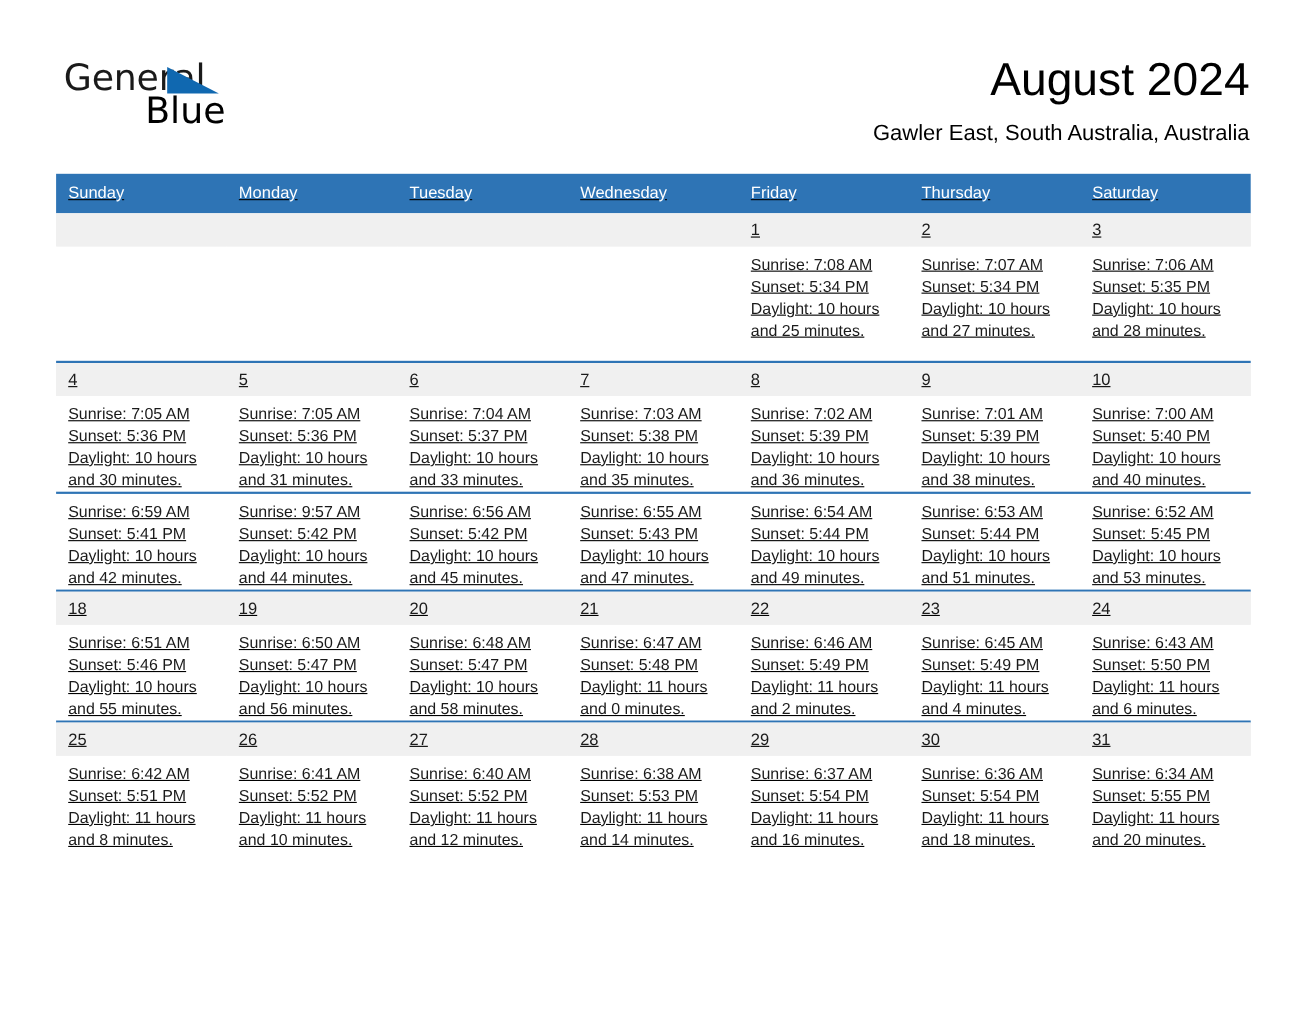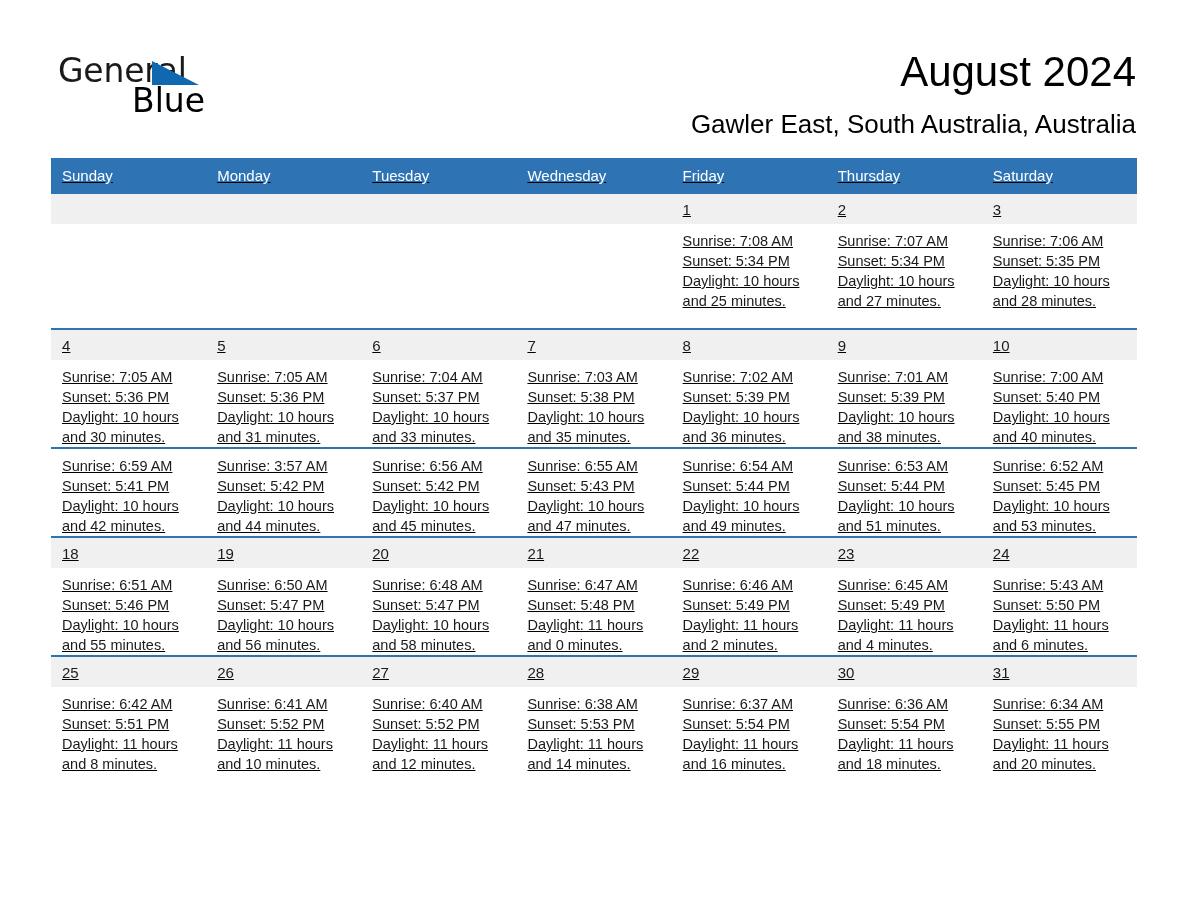--- a/index.html
+++ b/index.html
@@ -69,21 +69,21 @@
     padding-top: 2px;
   }
   .title-month {
     font-size: 42px;
     font-weight: 400;
     color: #000;
     line-height: 1.05;
     letter-spacing: 0px;
   }
   .title-loc {
-    font-size: 26px;
+    font-size: 20px;
     font-weight: 400;
     color: #000;
     margin-top: 16px;
     line-height: 1.1;
   }
 
   
   .cal {
     position: absolute;
     left: 51px;
@@ -254,21 +254,21 @@
         </div>
         <div style="border-top: 2px solid rgb(46, 116, 181);">
           <div class="week" style="border-top: none;">
             <div class="lines">
               <div class="line">Sunrise: 6:59 AM</div>
               <div class="line">Sunset: 5:41 PM</div>
               <div class="line">Daylight: 10 hours</div>
               <div class="line">and 42 minutes.</div>
             </div>
             <div class="lines">
-              <div class="line">Sunrise: 3:57 AM</div>
+              <div class="line">Sunrise: 9:57 AM</div>
               <div class="line">Sunset: 5:42 PM</div>
               <div class="line">Daylight: 10 hours</div>
               <div class="line">and 44 minutes.</div>
             </div>
             <div class="lines">
               <div class="line">Sunrise: 6:56 AM</div>
               <div class="line">Sunset: 5:42 PM</div>
               <div class="line">Daylight: 10 hours</div>
               <div class="line">and 45 minutes.</div>
             </div>
@@ -339,21 +339,21 @@
               <div class="line">Daylight: 11 hours</div>
               <div class="line">and 2 minutes.</div>
             </div>
             <div class="lines">
               <div class="line">Sunrise: 6:45 AM</div>
               <div class="line">Sunset: 5:49 PM</div>
               <div class="line">Daylight: 11 hours</div>
               <div class="line">and 4 minutes.</div>
             </div>
             <div class="lines">
-              <div class="line">Sunrise: 5:43 AM</div>
+              <div class="line">Sunrise: 6:43 AM</div>
               <div class="line">Sunset: 5:50 PM</div>
               <div class="line">Daylight: 11 hours</div>
               <div class="line">and 6 minutes.</div>
             </div>
           </div>
         </div>
         <div style="border-top: 2px solid rgb(46, 116, 181);">
           <div class="daynum-row">
             <div class="daynum">25</div>
             <div class="daynum">26</div>

